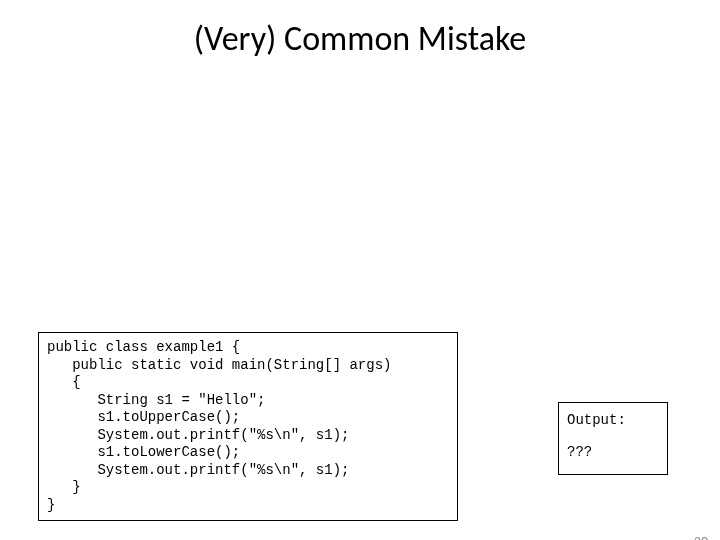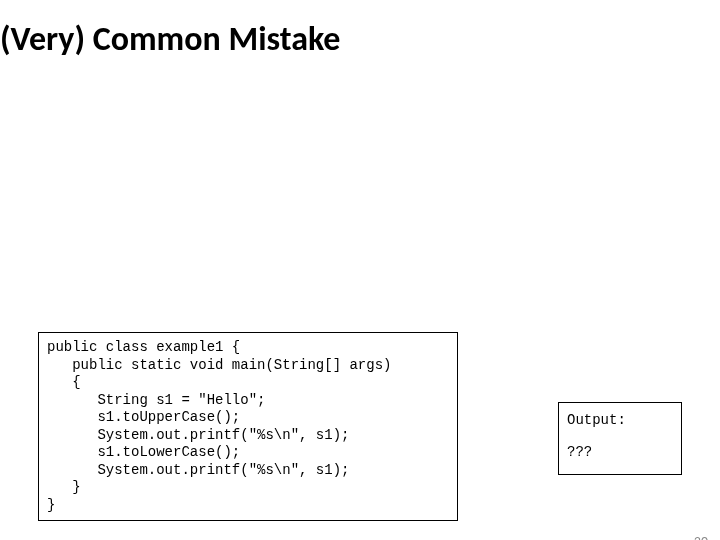--- a/index.html
+++ b/index.html
@@ -13,23 +13,23 @@
     position: relative;
     overflow: hidden;
   }
   .slide {
     width: 720px;
     height: 540px;
     position: relative;
     box-sizing: border-box;
   }
   .title {
-    text-align: left;
+    text-align: center;
     font-size: 34px;
-    font-weight: 700;
+    font-weight: 400;
     margin-top: 18px;
     margin-bottom: 18px;
   }
   .bullets {
     margin: 0 0 0 38px;
     padding: 0;
     list-style: none;
   }
   .bullets li {
     font-size: 23px;
@@ -55,21 +55,21 @@
     font-family: "Courier New", Courier, monospace;
     font-size: 14px;
     line-height: 1.25;
     white-space: pre;
     box-sizing: border-box;
   }
   .output-box {
     position: absolute;
     left: 558px;
     top: 384px;
-    width: 124px;
+    width: 110px;
     border: 1px solid #000;
     padding: 6px 8px 10px 8px;
     font-family: "Courier New", Courier, monospace;
     font-size: 14px;
     line-height: 1.6;
     box-sizing: border-box;
   }
   .output-box .label { display: block; margin-bottom: 10px; }
   .output-box .value { display: block; }
   .page-num {

